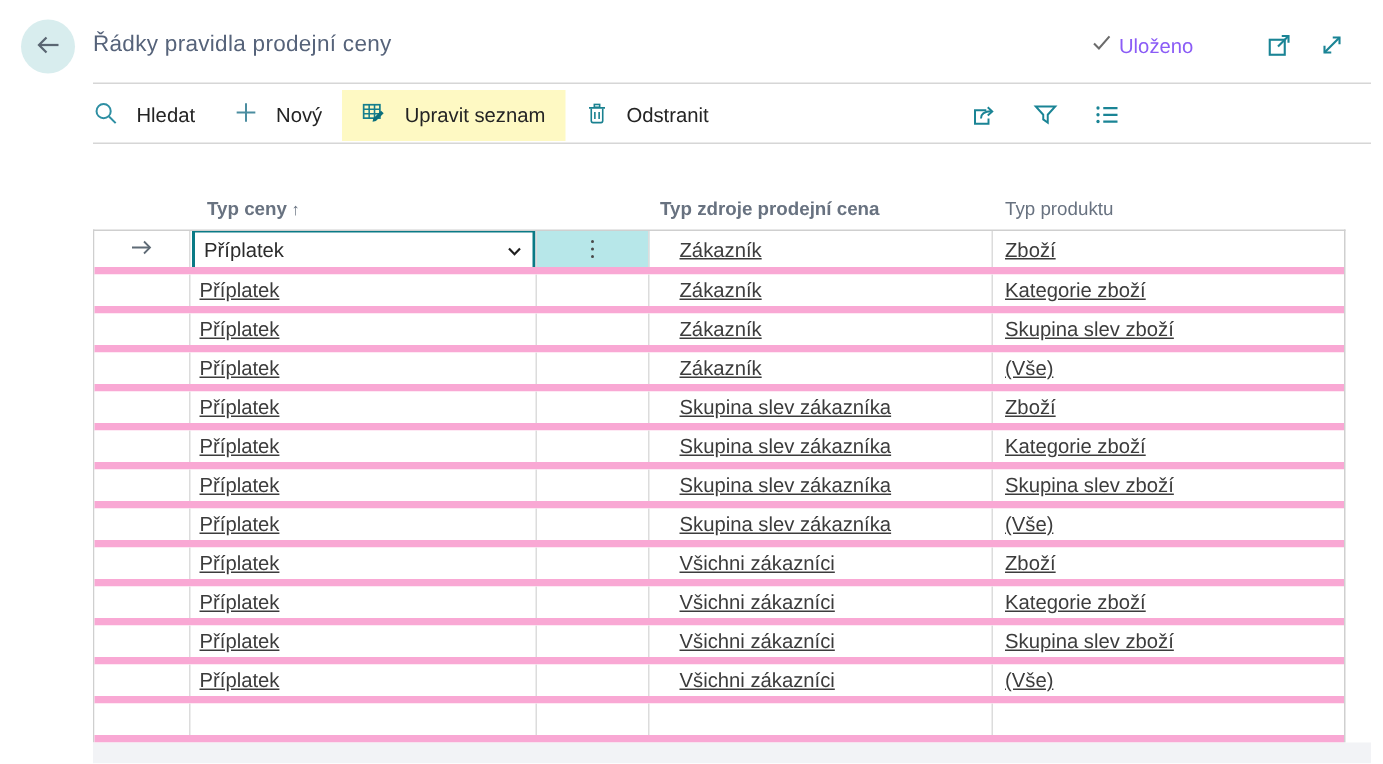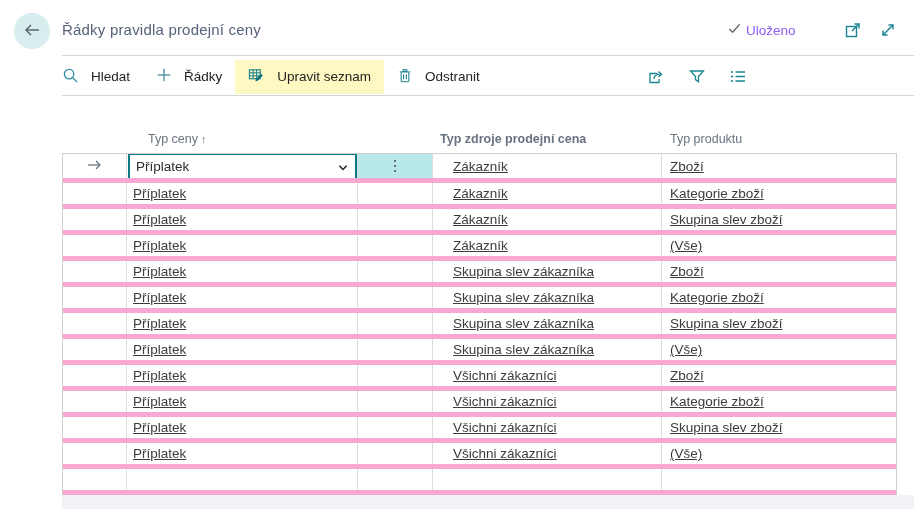--- a/index.html
+++ b/index.html
@@ -32,21 +32,21 @@
   .tb-btn.active { background:#fef9c3; }
   .tb-icons { position:absolute; right:26px; top:58px; height:37px;
     display:flex; align-items:center; gap:21px; }
   .tb-icons button { background:none; border:none; cursor:pointer; width:20px; height:20px;
     display:flex; align-items:center; justify-content:center; padding:0; }
 
   
   .col-headers { position:absolute; top:132px; left:0; width:922px; height:18px; }
   .col-head { position:absolute; font-size:12.5px; color:#687280; background:none;
     border:none; font-family:inherit; cursor:pointer; white-space:nowrap; padding:0; }
-  .col-head.h-price { left:148px; }
+  .col-head.h-price { left:138px;font-weight:bold; }
   .col-head.h-source { left:440px;font-weight:bold; }
   .col-head.h-product { left:670px; }
   .sort-arrow { margin-left:3px; font-size:11px; }
 
   .grid { position:absolute; left:62px; top:153px; width:835px;
     border:1px solid #cfcfcf; border-bottom:none; }
   .row { display:flex; height:26px; border-bottom:5px solid #f9a8d4; background:#fff;text-decoration:underline; }
   .row.row-selected { height:29px; }
   .c { border-right:1px solid #dcdcdc; font-size:13.5px; color:#3c3c3c;
     display:flex; align-items:center; overflow:hidden; white-space:nowrap; }
@@ -122,21 +122,21 @@
       </span>
       <span>Hledat</span>
     </button>
     <button class="tb-btn">
       <span>
         <svg width="16" height="16" viewBox="0 0 18 18" fill="none" stroke="#4b8da0" stroke-width="1.5">
           <line x1="9" y1="2" x2="9" y2="16"></line>
             <line x1="2" y1="9" x2="16" y2="9"></line>
         </svg>
       </span>
-      <span>Řádky</span>
+      <span>Nový</span>
     </button>
     <button class="tb-btn active">
       <span>
         <svg width="17" height="16" viewBox="0 0 18 17" fill="none">
           <rect x="1.5" y="3" width="11.5" height="9.5" stroke="#167f8e" stroke-width="1.2"></rect>
           <line x1="1.5" y1="6.2" x2="13" y2="6.2" stroke="#167f8e" stroke-width="1.1"></line>
           <line x1="1.5" y1="9.4" x2="13" y2="9.4" stroke="#167f8e" stroke-width="1.1"></line>
           <line x1="5.4" y1="3" x2="5.4" y2="12.5" stroke="#167f8e" stroke-width="1.1"></line>
           <line x1="9.2" y1="3" x2="9.2" y2="12.5" stroke="#167f8e" stroke-width="1.1"></line>
           <path d="M10.2,14.6 L15.7,9.1 l-1.9,-1.9 L8.3,12.7 L7.8,15.1 Z" fill="#0b6f7c"></path>

